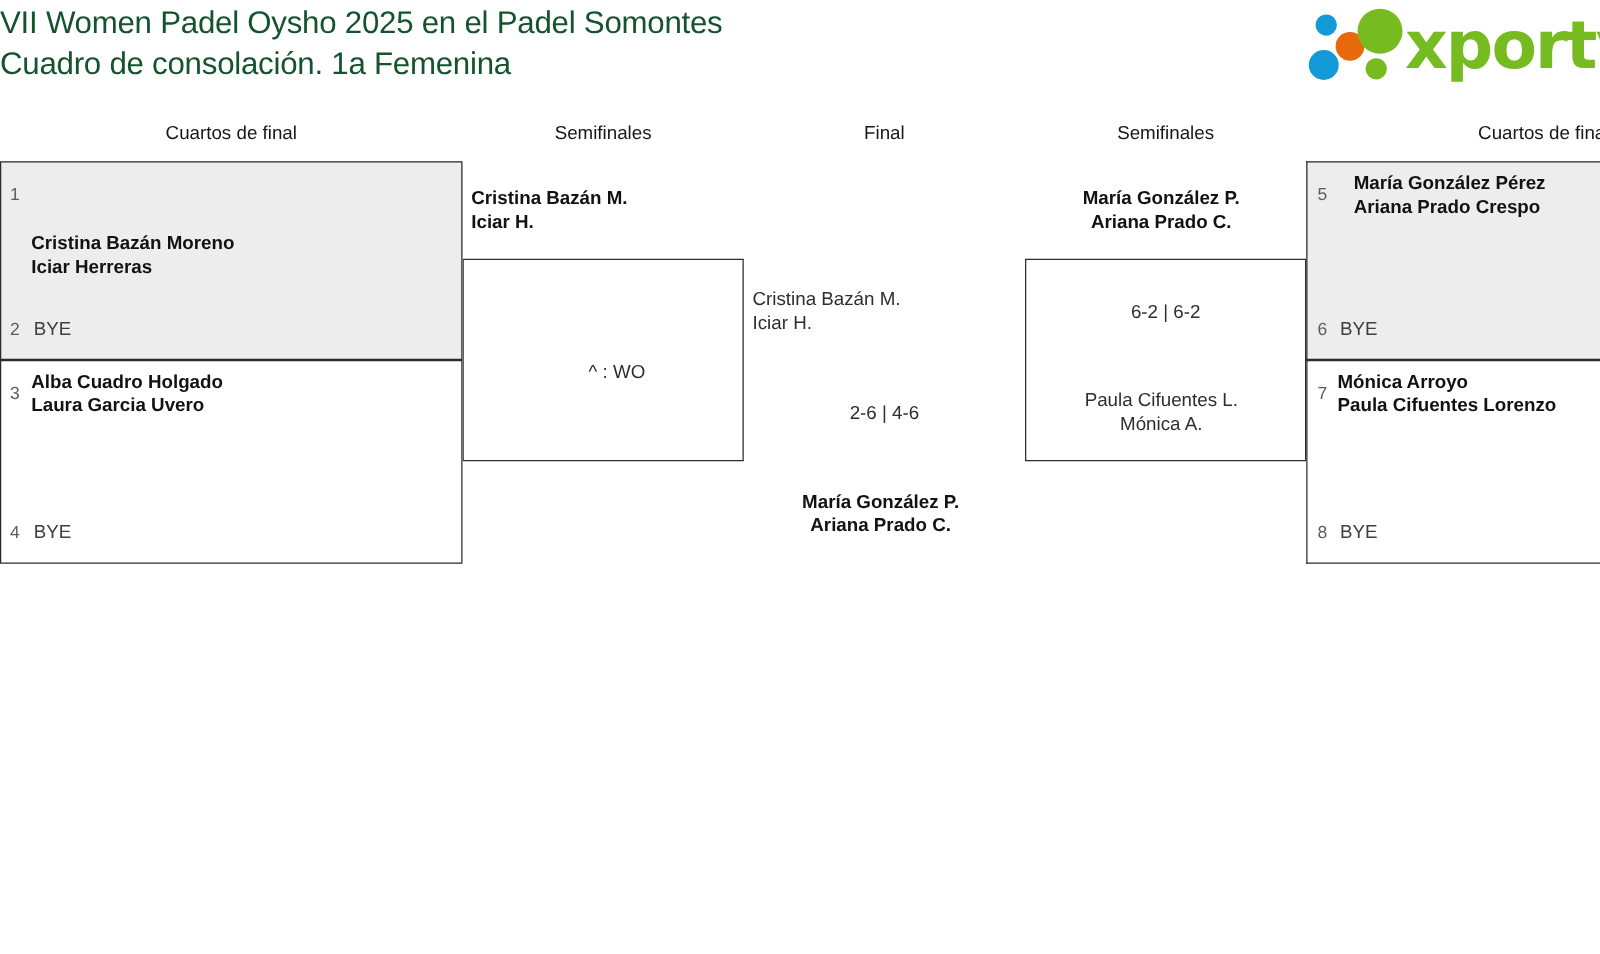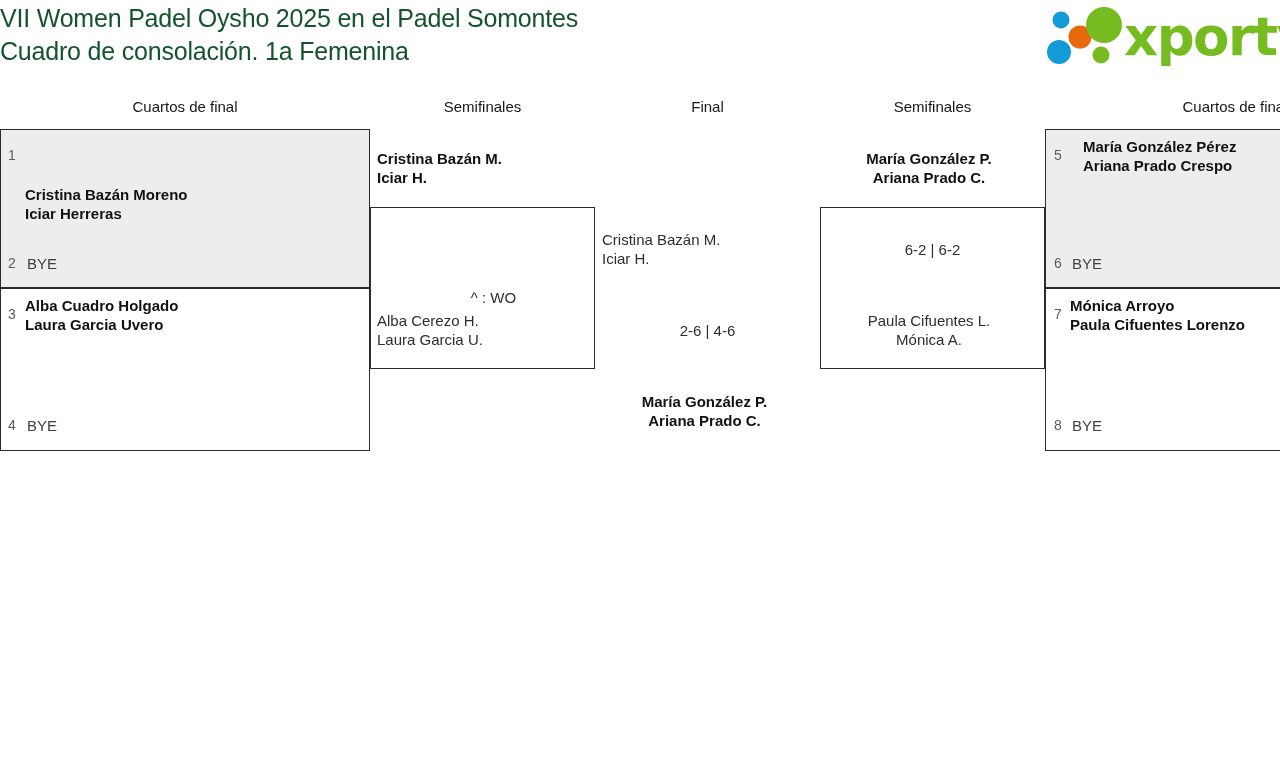--- a/index.html
+++ b/index.html
@@ -115,24 +115,20 @@
 
   <div class="box" style="left:370px; top:207px; width:225px; height:162px;"></div>
 
   <div class="slot names win" style="left:377px; top:149px;">
     <span class="ln">Cristina Bazán M.</span>
     <span class="ln">Iciar H.</span>
   </div>
 
   <div class="score" style="left:370px; top:240px; width:247px;margin-top:48px;">^ : WO</div>
 
-  <div class="slot names lose" style="left:377px; top:311px;">
-    <span class="ln">Alba Cerezo H.</span>
-    <span class="ln">Laura Garcia U.</span>
-  </div>
 
   <div class="slot names lose" style="left:602px; top:230px;">
     <span class="ln">Cristina Bazán M.</span>
     <span class="ln">Iciar H.</span>
   </div>
 
   <div class="score" style="left:595px; top:321px; width:225px;">2-6 | 4-6</div>
 
   <div class="slot names win ralign" style="left:595px; top:392px; width:219px;">
     <span class="ln">María González P.</span>

